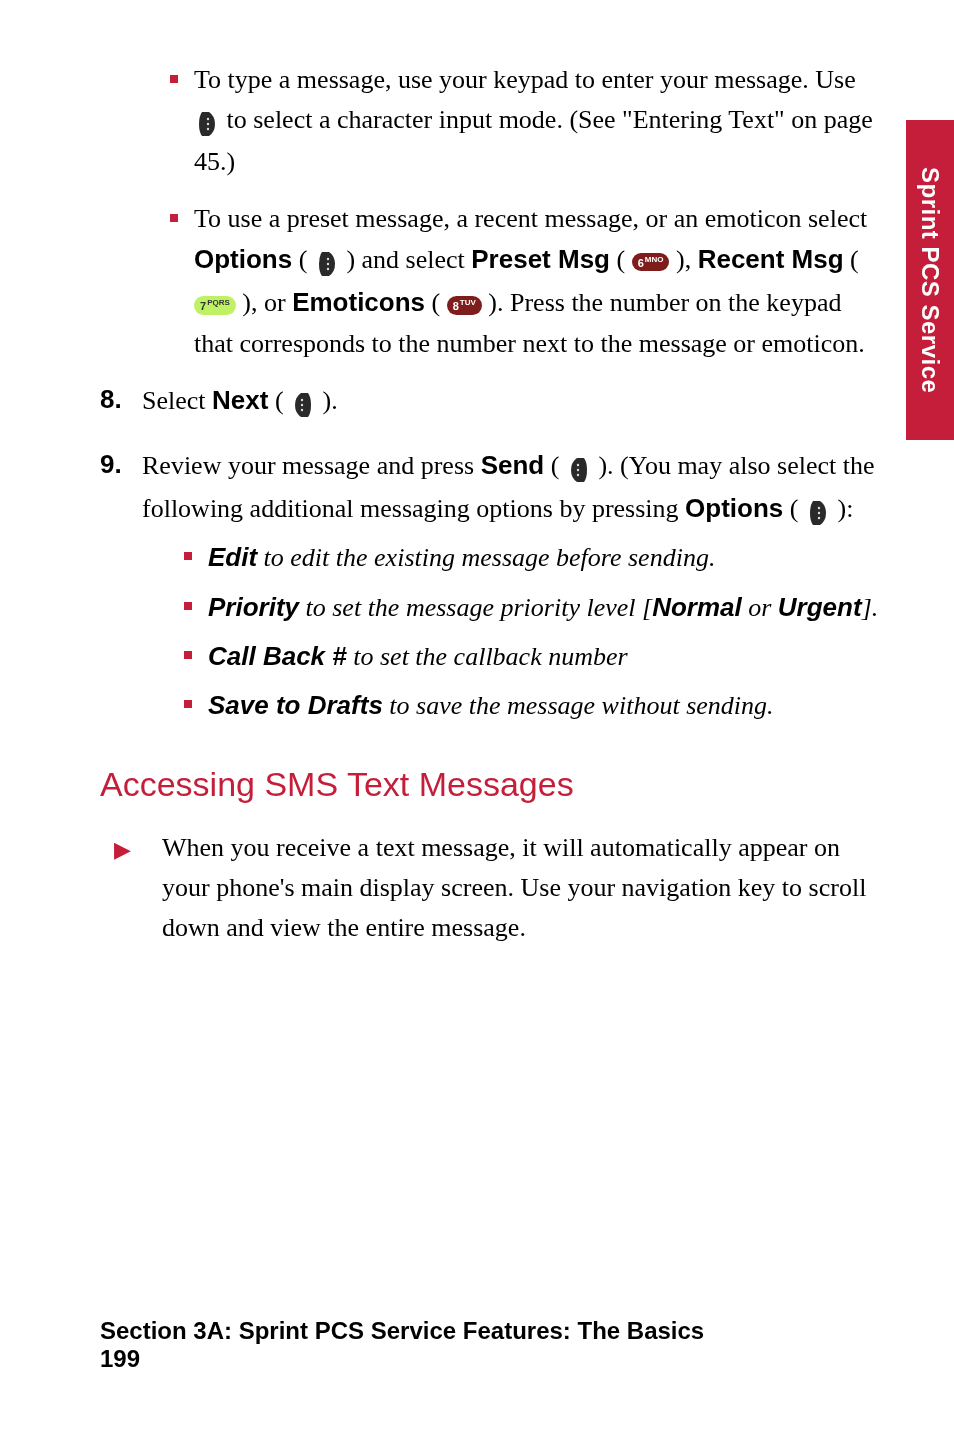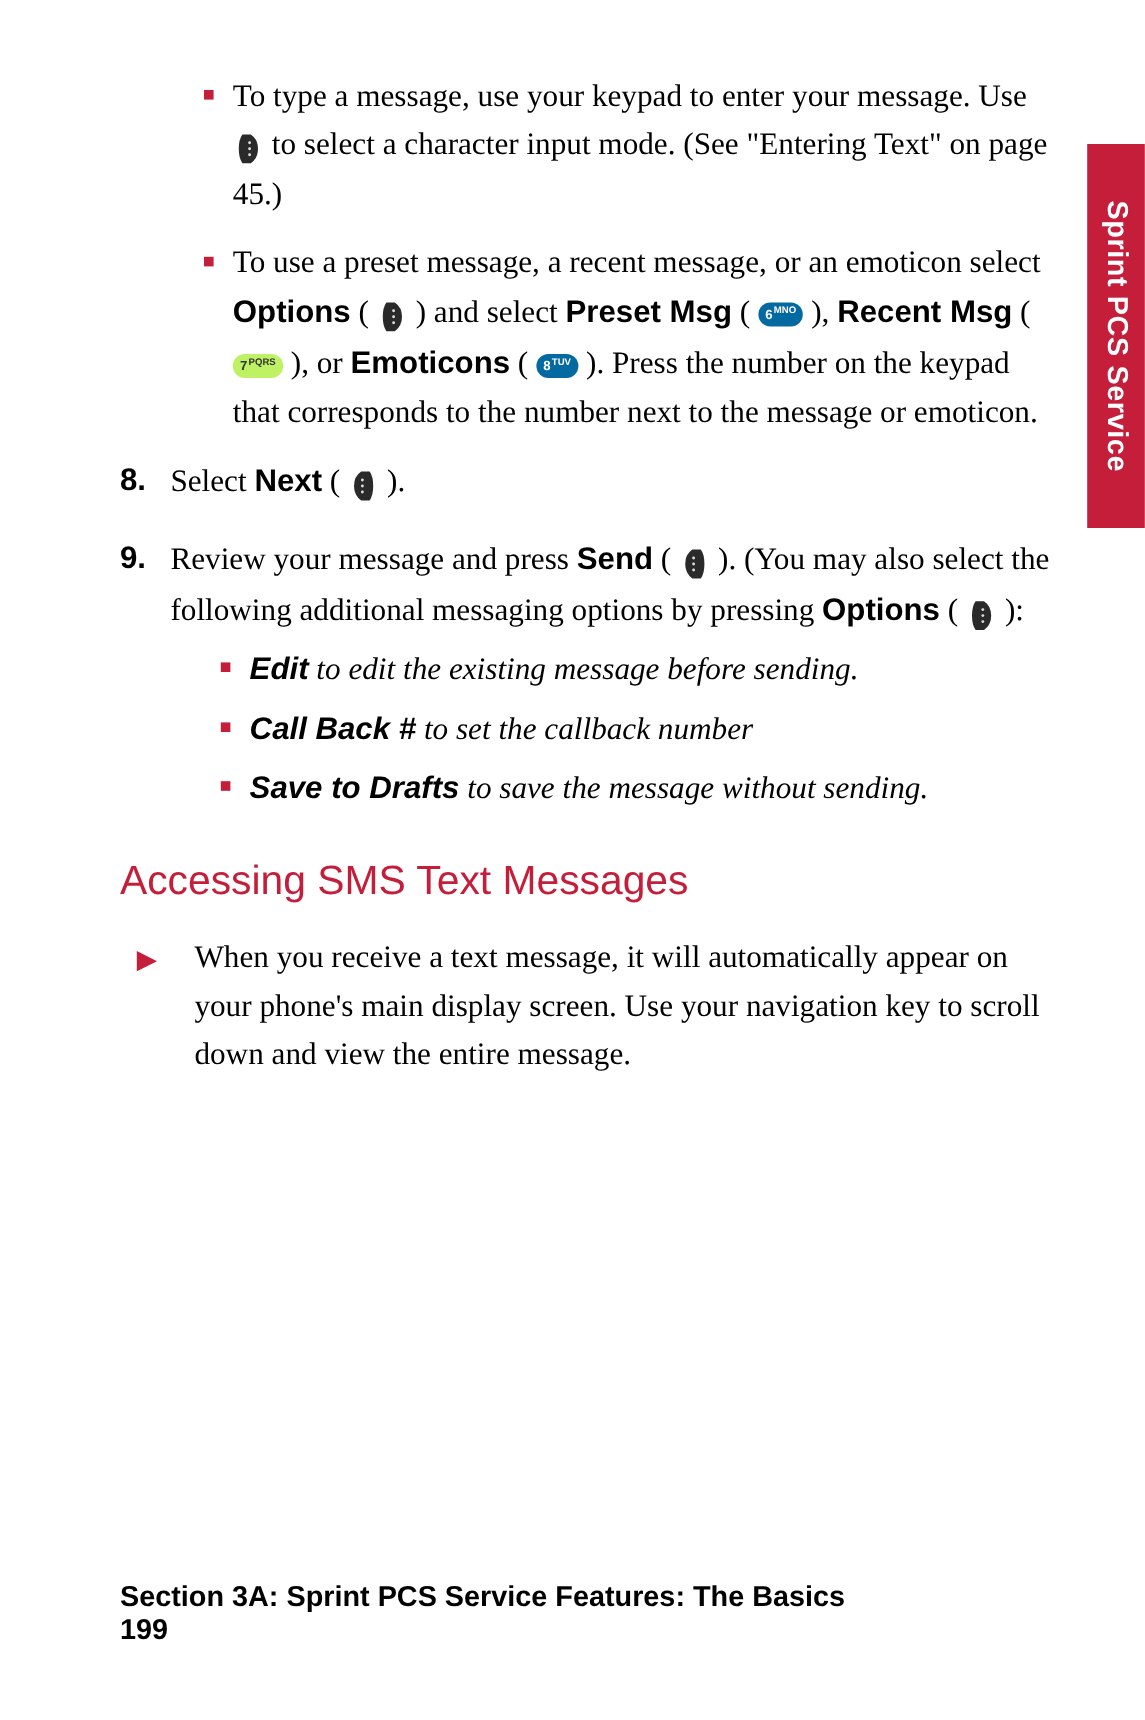--- a/index.html
+++ b/index.html
@@ -125,21 +125,21 @@
       font-weight: bold;
       font-size: 24px;
       display: flex;
       justify-content: space-between;
       color: #000;
       flex-direction: column;
     }
     .key-btn {
       display: inline-block;
       vertical-align: middle;
-      background: #0369a1;
+      background: #7f1d1d;
       color: #fff;
       font-family: Arial, sans-serif;
       font-size: 11px;
       font-weight: bold;
       border-radius: 10px;
       padding: 3px 6px 3px 6px;
       min-width: 32px;
       text-align: left;
       line-height: 1;
       position: relative;
@@ -246,20 +246,24 @@
             </svg>
         </span>
         <span>):</span>
 
         <div class="inner-list">
           <div class="sub-bullet">
             <span class="bold-sans">Edit</span>
             <span> to edit the existing message before sending.</span>
           </div>
           <div class="sub-bullet">
+            <span class="bold-sans">Priority</span>
+            <span> to set the message priority level [</span><span class="bold-sans">Normal</span><span> or </span><span class="bold-sans">Urgent</span><span>].</span>
+          </div>
+          <div class="sub-bullet">
             <span class="bold-sans">Call Back #</span>
             <span> to set the callback number</span>
           </div>
           <div class="sub-bullet">
             <span class="bold-sans">Save to Drafts</span>
             <span> to save the message without sending.</span>
           </div>
         </div>
       </div>
     </div>

